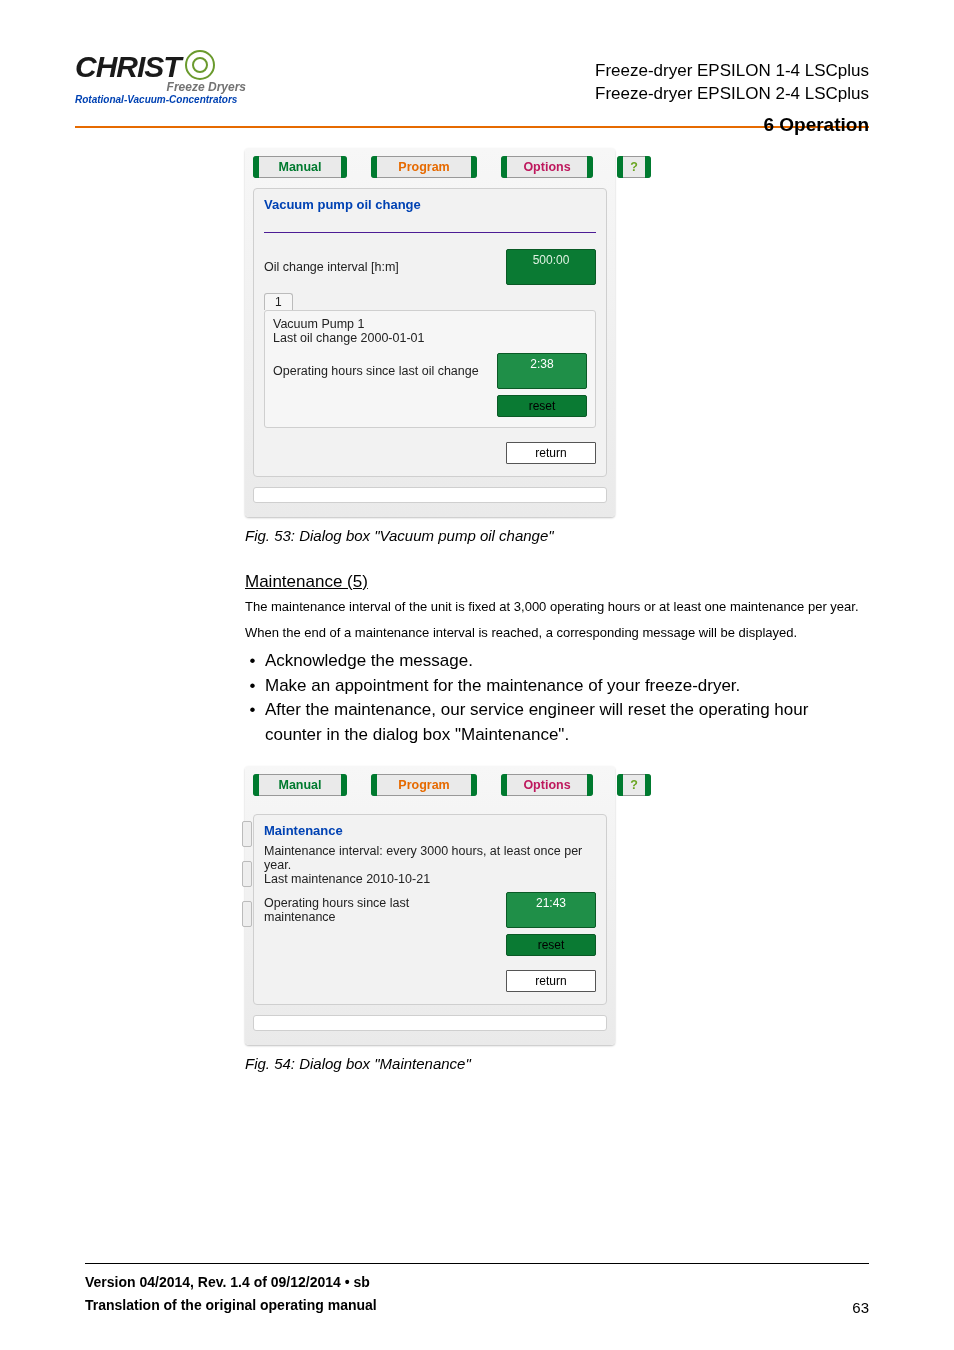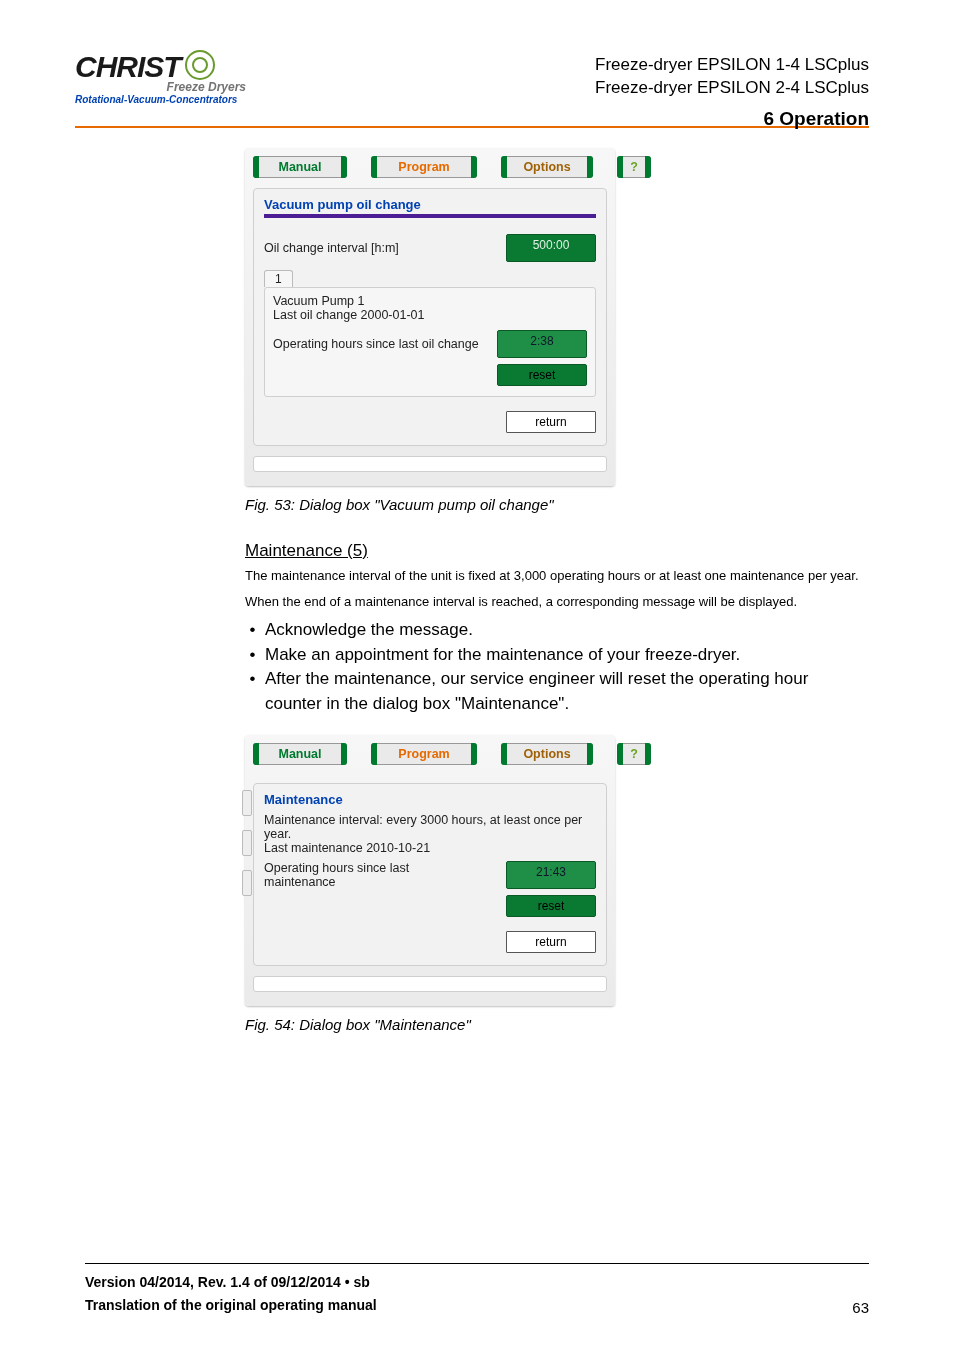--- a/index.html
+++ b/index.html
@@ -11,21 +11,21 @@
     font-family: Arial, Helvetica, sans-serif;
     background: #fff;
     color: #000;
     position: relative;
     font-size: 15px;
   }
 
   
   .header {
     position: relative;
-    padding: 24px 85px 0 85px;
+    padding: 30px 85px 0 85px;
     height: 120px;
   }
   .logo-box {
     position: absolute;
     left: 75px;
     top: 50px;
     width: 205px;
   }
   .logo-main {
     display: flex;
@@ -101,49 +101,49 @@
     position:relative;
   }
   .tab .cap-l, .tab .cap-r {
     position:absolute; top:-1px; bottom:-1px; width:6px;
     background:#007a2f;
   }
   .tab .cap-l{ left:-1px; border-radius:3px 0 0 3px;}
   .tab .cap-r{ right:-1px; border-radius:0 3px 3px 0;}
   .tab.manual{ width:94px; color:#007a2f; }
   .tab.program{ width:106px; color:#e66a00; }
-  .tab.options{ width:92px; color:#a16207; }
+  .tab.options{ width:92px; color:#be185d; }
   .tab.help{ width:34px; color:#6aa521; }
 
   .card {
     margin-top: 10px;
     background:#f2f2f2;
     border:1px solid #cfcfcf;
     border-radius:4px;
     padding: 8px 10px 12px 10px;
     position:relative;
   }
   .card h4{
     margin:0 0 6px 0;
     color:#0042b3;
     font-size:13px;
     font-weight:bold;
   }
   .card h4.underlined{
-    border-bottom:4px solid #4c1d95;
-    padding-bottom:2px;
+    border-bottom:1px solid #4c1d95;
+    padding-bottom:20px;
   }
   .row { display:flex; align-items:center; justify-content:space-between; margin-top:16px;}
   .green-chip{
     background:#0a7a33; color:#dff2e3;
-    width:90px; height:28px; line-height:20px;
+    width:90px; height:36px; line-height:20px;
     text-align:center; border-radius:2px; font-size:12px;
     border:1px solid #0a5a26;
   }
-  .green-chip.dim{ background:#1f8f48; color:#0f172a;}
+  .green-chip.dim{ background:#1f8f48; color:#ffffff;}
   .mini-tab{
     display:inline-block; border:1px solid #bbb; border-bottom:none;
     border-radius:3px 3px 0 0; padding:1px 10px; background:#f6f6f6;
     font-size:12px; margin-top:8px;
   }
   .pump-box{
     border:1px solid #cfcfcf; border-radius:3px; padding:6px 8px 10px 8px;
     background:#f6f6f6;
   }
   .btn-reset{

